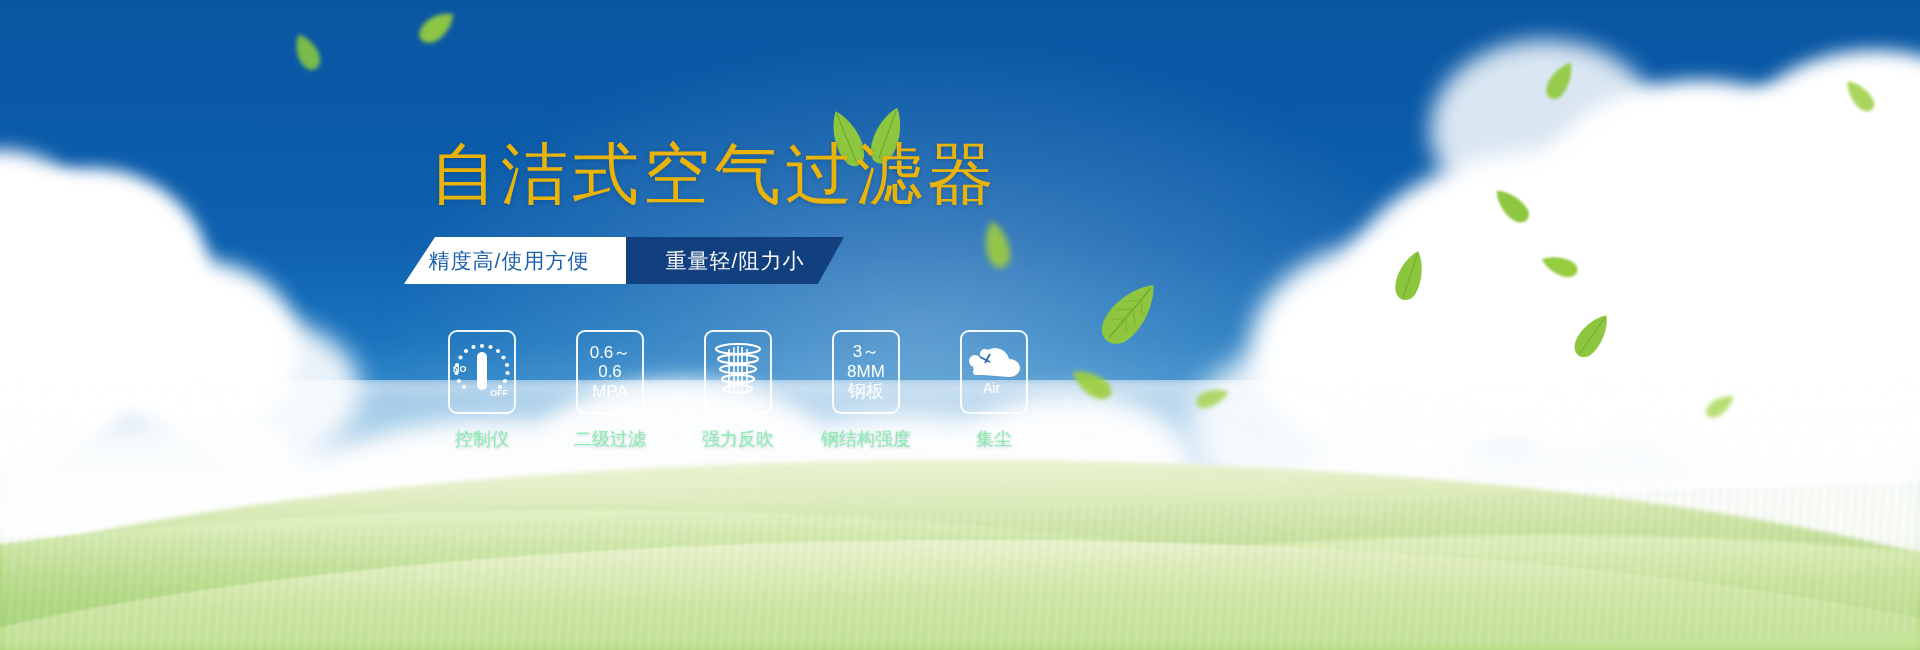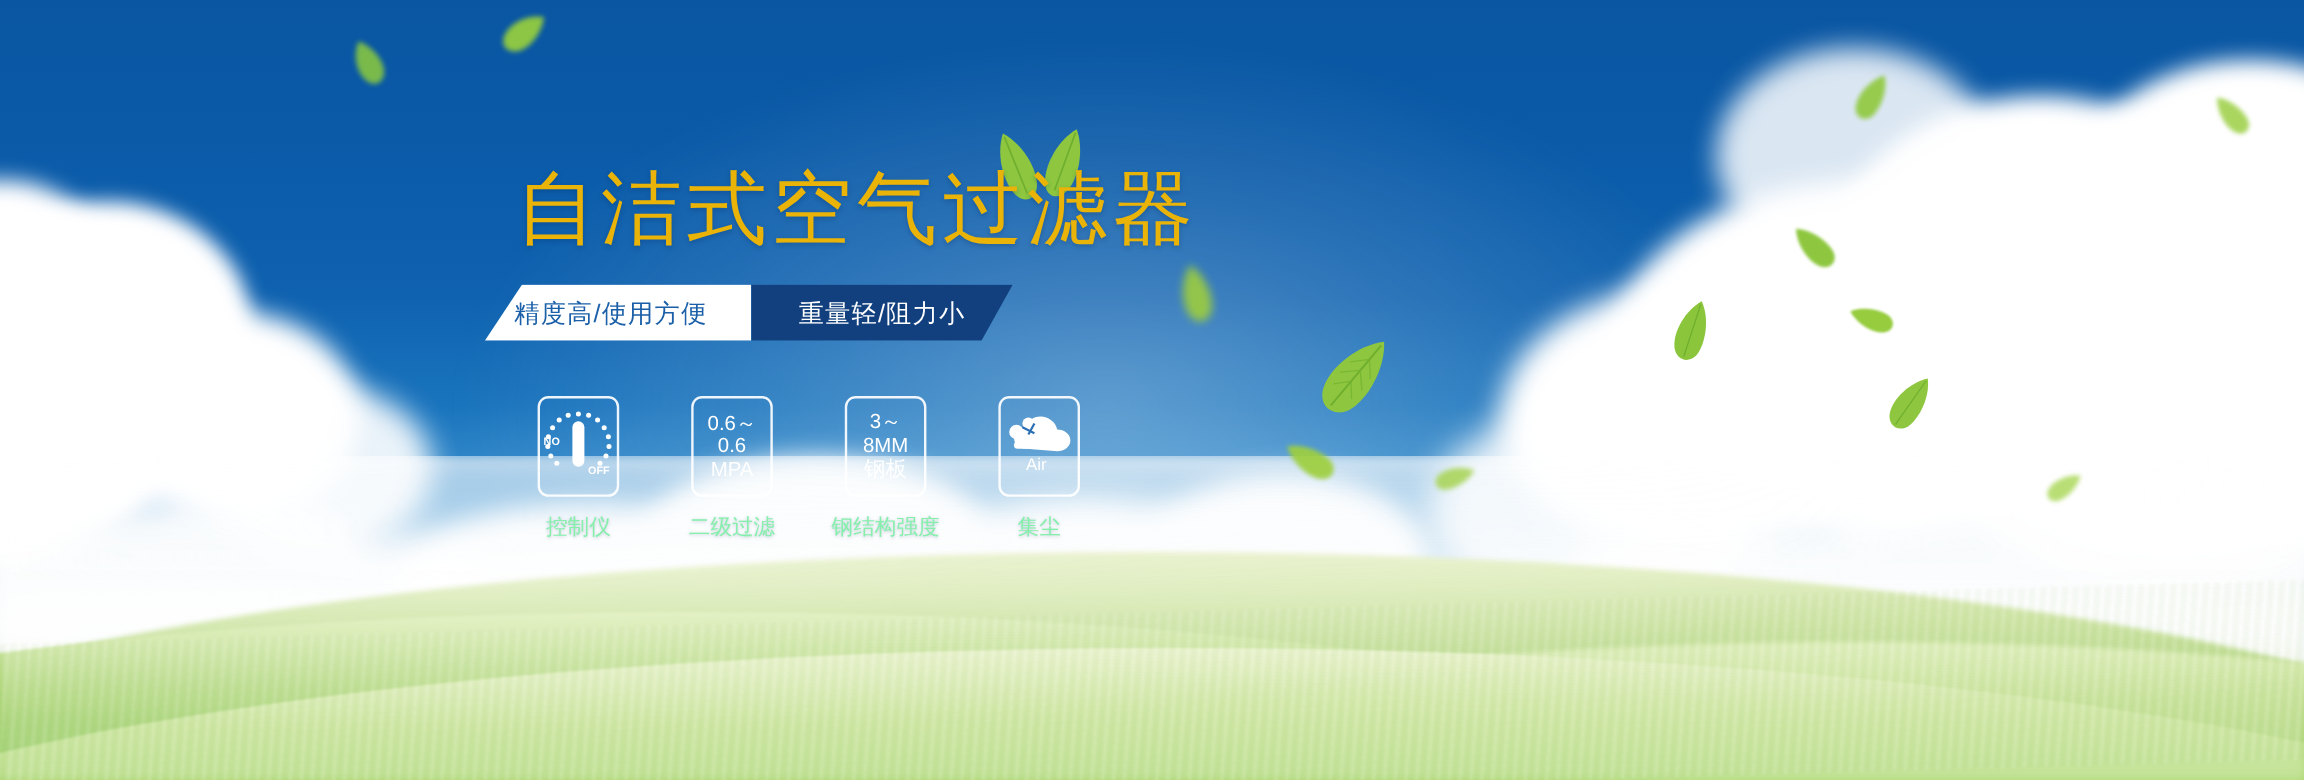--- a/index.html
+++ b/index.html
@@ -355,20 +355,43 @@
       <div class="feature">
         <div class="fbox">
           <div class="fbox-text">
             <div>0.6～0.6</div>
             <div>MPA</div>
           </div>
         </div>
         <div class="flabel">二级过滤</div>
       </div>
 
+      <div class="feature">
+        <div class="fbox">
+          <span>
+            <svg width="54" height="58" viewBox="0 0 54 58">
+              <g stroke="#ffffff" stroke-width="2.2" fill="none">
+                <ellipse cx="27" cy="8" rx="22" ry="5"></ellipse>
+                <ellipse cx="27" cy="18" rx="20" ry="4.5"></ellipse>
+                <ellipse cx="27" cy="28" rx="18" ry="4.2"></ellipse>
+                <ellipse cx="27" cy="38" rx="16" ry="4"></ellipse>
+                <ellipse cx="27" cy="48" rx="14" ry="3.8"></ellipse>
+              </g>
+              <g stroke="#ffffff" stroke-width="1.6">
+                <line x1="18" y1="8" x2="18" y2="50"></line>
+                <line x1="23" y1="6" x2="23" y2="51"></line>
+                <line x1="27" y1="5" x2="27" y2="52"></line>
+                <line x1="31" y1="6" x2="31" y2="51"></line>
+                <line x1="36" y1="8" x2="36" y2="50"></line>
+              </g>
+            </svg>
+          </span>
+        </div>
+        <div class="flabel">强力反吹</div>
+      </div>
 
       <div class="feature">
         <div class="fbox">
           <div class="fbox-text">
             <div>3～8MM</div>
             <div class="cn">钢板</div>
           </div>
         </div>
         <div class="flabel">钢结构强度</div>
       </div>

